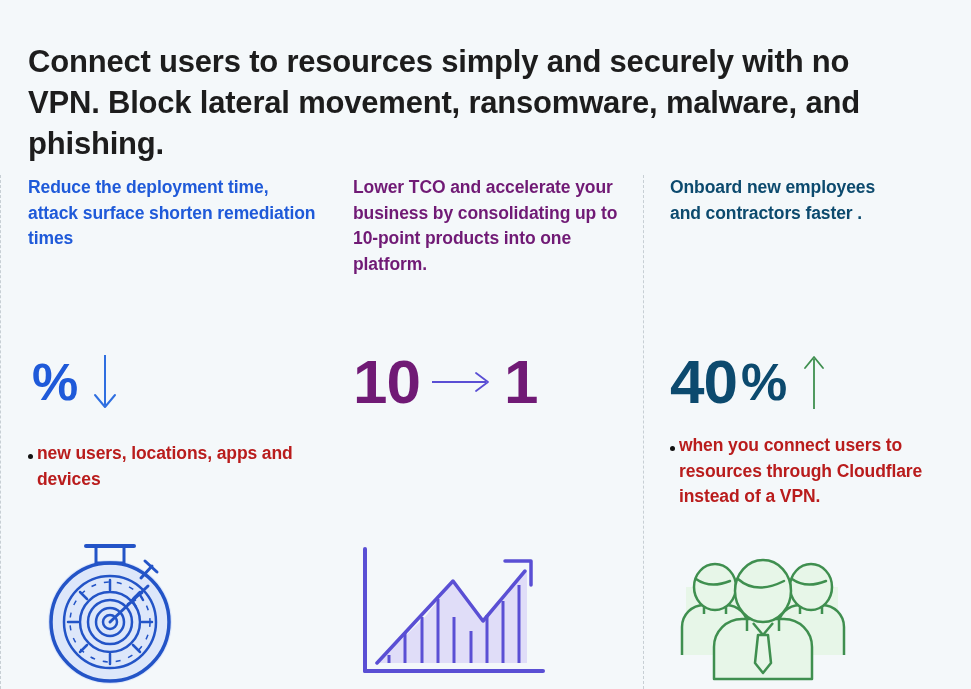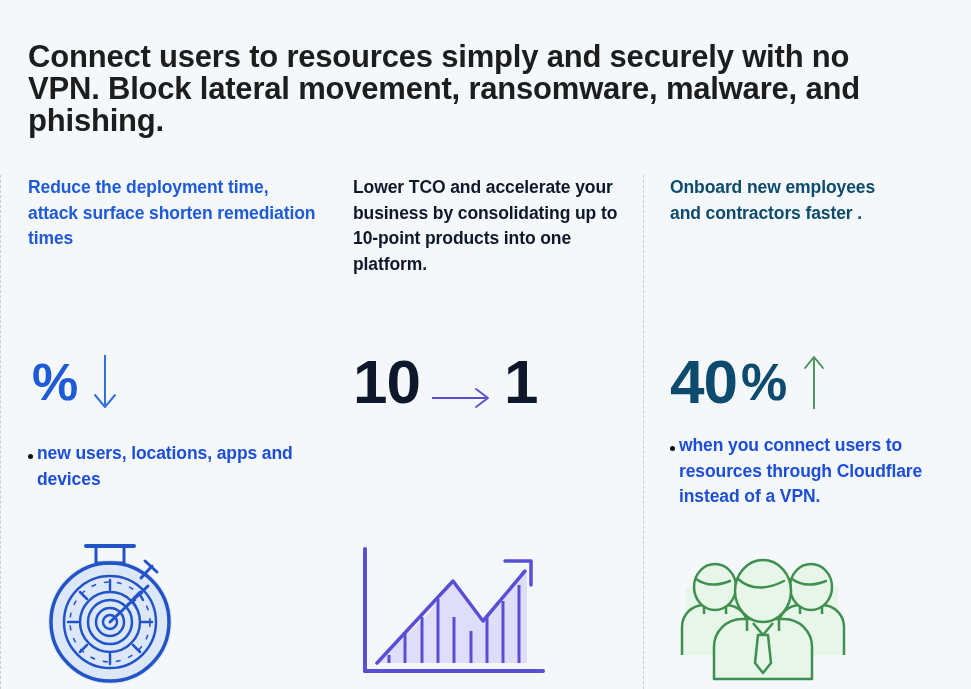--- a/index.html
+++ b/index.html
@@ -22,21 +22,21 @@
     box-sizing: border-box;
   }
 
   
   .headline {
     position: absolute;
     left: 28px;
     top: 20px;
     width: 900px;
     font-size: 31px;
-    line-height: 32px;
+    line-height: 41px;
     font-weight: bold;
     color: #1d1d1d;
     letter-spacing: -0.2px;
   }
 
   
   .columns {
     position: absolute;
     left: 0;
     top: 175px;
@@ -65,33 +65,33 @@
 
   
   .col-head {
     font-size: 17.5px;
     line-height: 25.5px;
     font-weight: bold;
     margin: 0;
     letter-spacing: -0.1px;
   }
   .blue   { color: #1f5ad9; }
-  .purple { color: #0f172a; }
+  .purple { color: #701a75; }
   .green  { color: #0c4a6e; }
 
   
   .stat-row {
     position: absolute;
     left: 0;
     display: flex;
     align-items: center;
     white-space: nowrap;
   }
   .stat-1 { top: 176px; }
-  .stat-2 { top: 176px; align-items: flex-end; }
+  .stat-2 { top: 176px; }
   .stat-3 { top: 176px; }
 
   .stat-number {
     font-size: 62px;
     line-height: 62px;
     font-weight: bold;
     letter-spacing: -1px;
   }
   .stat-pct {
     font-size: 52px;
@@ -121,21 +121,21 @@
     border-radius: 50%;
     background: #111111;
     flex: 0 0 auto;
     margin-top: 13px;
     margin-right: 4px;
   }
   .bullet-text {
     font-size: 17.5px;
     line-height: 25.5px;
     font-weight: bold;
-    color: #1d4ed8;
+    color: #b91c1c;
     letter-spacing: -0.1px;
   }
 
   
   .icon-wrap { position: absolute; }
   .icon-1 { left: 12px;  top: 365px; }
   .icon-2 { left: 0px;   top: 368px; }
   .icon-3 { left: -2px;  top: 376px; }
 </style>
 </head>

